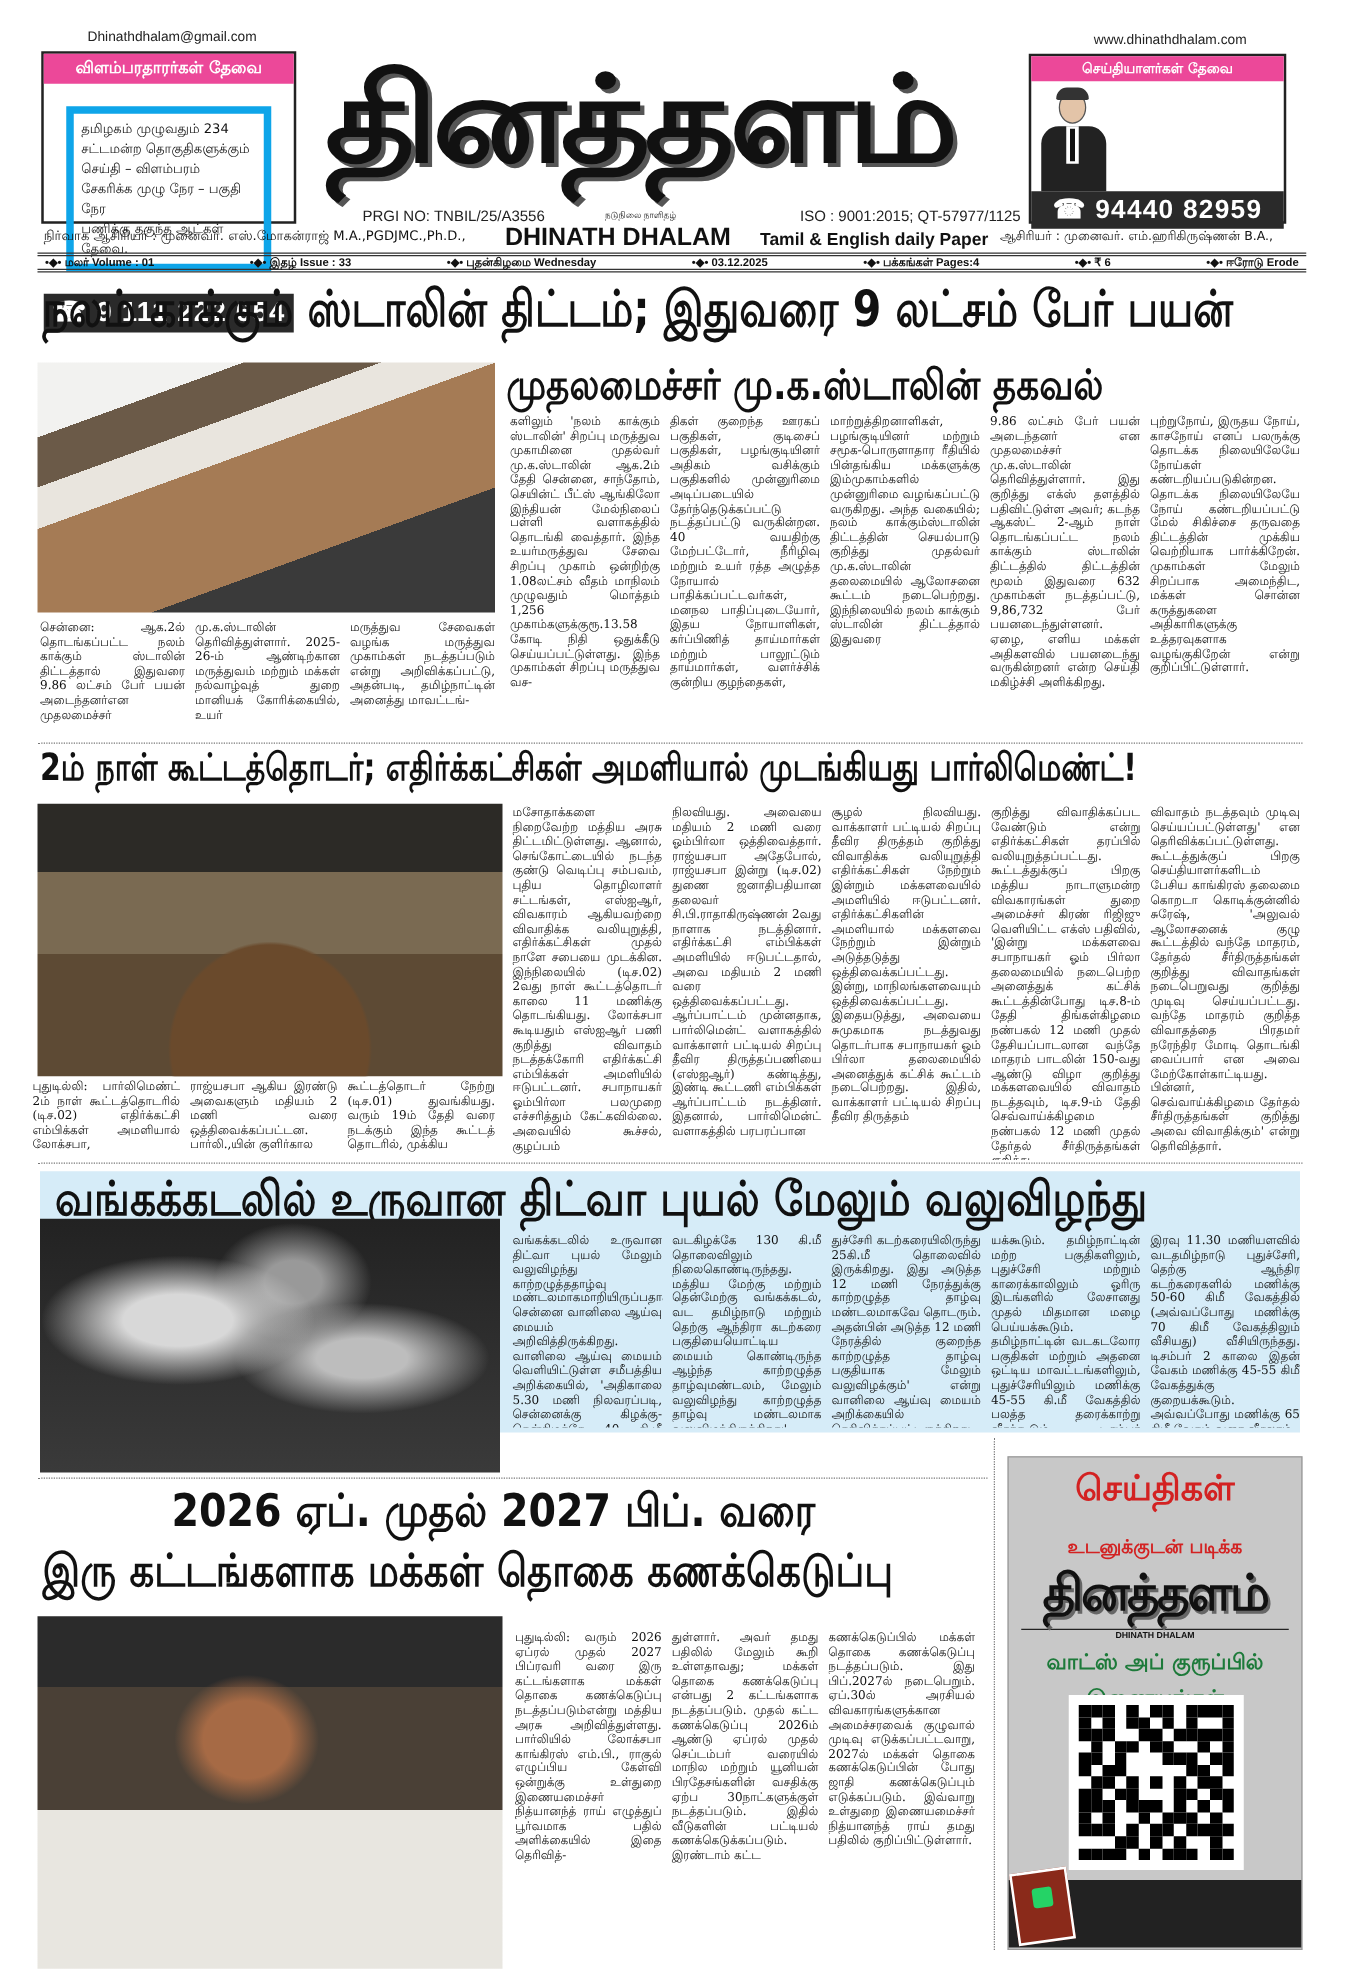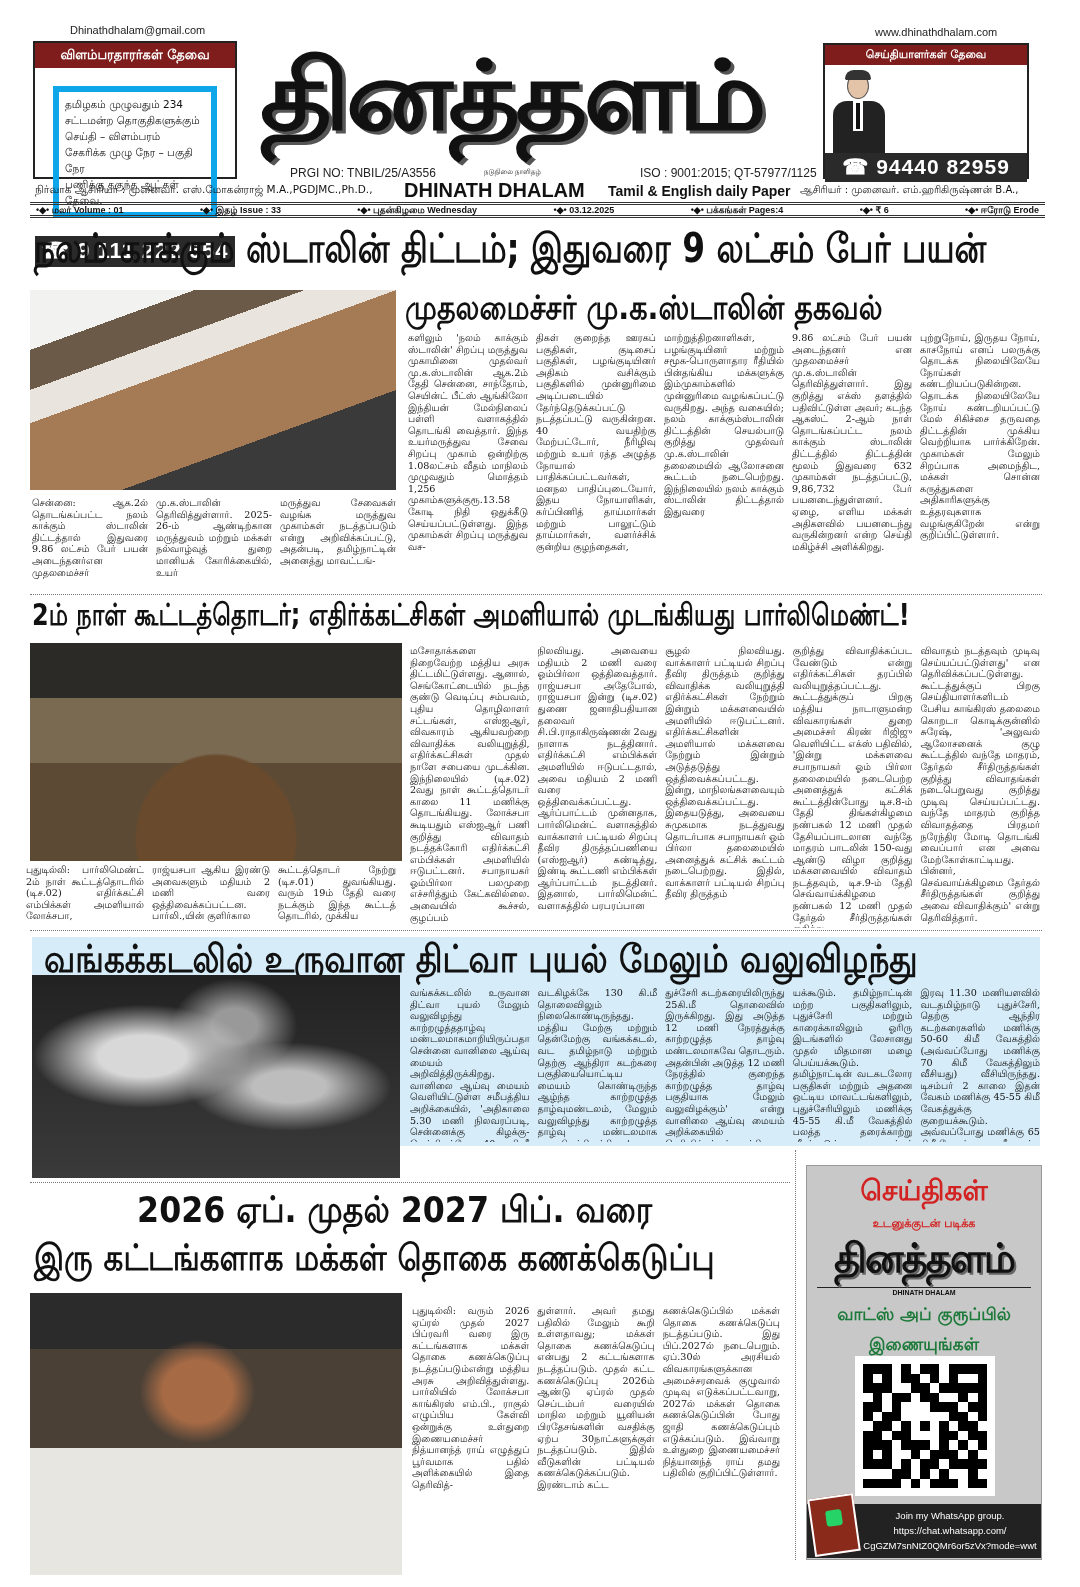--- a/index.html
+++ b/index.html
@@ -1,20 +1,20 @@
 <!DOCTYPE html>
 <html><head>
 <meta charset="utf-8">
 <style>
 *{box-sizing:border-box;margin:0;padding:0}
 body{width:1080px;height:1587px;background:#fff;font-family:"DejaVu Serif",serif;color:#111;position:relative;overflow:hidden}
 .abs{position:absolute}
 .email,.web{font-family:"Liberation Sans",sans-serif;font-size:11px;color:#222}
 .adbox{border:2px solid #222;background:#fff}
-.adbox .hd{background:#7f1d1d;color:#fff;font-family:"DejaVu Sans",sans-serif;font-weight:bold;text-align:center;font-size:13px;padding:4px 0}
+.adbox .hd{background:#ec4899;color:#fff;font-family:"DejaVu Sans",sans-serif;font-weight:bold;text-align:center;font-size:13px;padding:4px 0}
 .adbox .bd{font-family:"DejaVu Sans",sans-serif;font-size:10.5px;line-height:16px;padding:4px 6px;border:6px solid #0ea5e9;margin:18px}
 .adbox .ph{background:#2a2a2a;color:#fff;font-family:"Liberation Sans",sans-serif;font-weight:bold;font-size:22px;text-align:center;padding:2px 0 3px;letter-spacing:1px}
 .logo{font-family:"DejaVu Sans",sans-serif;font-weight:900;font-size:96px;line-height:1;letter-spacing:-4px;color:#111;text-shadow:3px 3px 0 #555}
 .meta{font-family:"Liberation Sans",sans-serif;font-size:12px;color:#222}
 .brand{font-family:"Liberation Sans",sans-serif;font-weight:bold;font-size:20px}
 .tagline{font-family:"Liberation Sans",sans-serif;font-weight:bold;font-size:14px}
 .editor{font-family:"DejaVu Sans",sans-serif;font-size:10.5px}
 .infobar{left:30px;top:202px;width:1015px;height:16px;border-top:3px double #333;border-bottom:3px double #333;display:flex;justify-content:space-between;font-family:"Liberation Sans",sans-serif;font-weight:bold;font-size:9px;align-items:center;padding:0 6px;border-style:double;border-width:3px 0}
 .h1{font-family:"DejaVu Sans",sans-serif;font-weight:900;color:#111;line-height:1;white-space:nowrap;transform-origin:left top}
 .photo{background:linear-gradient(135deg,#7a6a5c,#c9b39b 35%,#8c6f55 60%,#3b3b3b);overflow:hidden}
@@ -131,21 +131,21 @@
 <div class="abs photo" style="left:30px;top:1293px;width:372px;height:282px;background:radial-gradient(ellipse at 45% 35%,#a66a45 0 12%,transparent 20%),linear-gradient(180deg,#2b2b2b 0 20%,#4a4036 20% 55%,#e8e6e0 55%)"></div>
 <div class="abs cols" style="left:412px;top:1305px;width:368px;height:270px">
   <div class="col">புதுடில்லி: வரும் 2026 ஏப்ரல் முதல் 2027 பிப்ரவரி வரை இரு கட்டங்களாக மக்கள் தொகை கணக்கெடுப்பு நடத்தப்படும்என்று மத்திய அரசு அறிவித்துள்ளது. பார்லியில் லோக்சபா காங்கிரஸ் எம்.பி., ராகுல் எழுப்பிய கேள்வி ஒன்றுக்கு உள்துறை இணையமைச்சர் நித்யானந்த் ராய் எழுத்துப் பூர்வமாக பதில் அளிக்கையில் இதை தெரிவித்-</div>
   <div class="col">துள்ளார். அவர் தமது பதிலில் மேலும் கூறி உள்ளதாவது; மக்கள் தொகை கணக்கெடுப்பு என்பது 2 கட்டங்களாக நடத்தப்படும். முதல் கட்ட கணக்கெடுப்பு 2026ம் ஆண்டு ஏப்ரல் முதல் செப்டம்பர் வரையில் மாநில மற்றும் யூனியன் பிரதேசங்களின் வசதிக்கு ஏற்ப 30நாட்களுக்குள் நடத்தப்படும். இதில் வீடுகளின் பட்டியல் கணக்கெடுக்கப்படும். இரண்டாம் கட்ட</div>
   <div class="col">கணக்கெடுப்பில் மக்கள் தொகை கணக்கெடுப்பு நடத்தப்படும். இது பிப்.2027ல் நடைபெறும். ஏப்.30ல் அரசியல் விவகாரங்களுக்கான அமைச்சரவைக் குழுவால் முடிவு எடுக்கப்பட்டவாறு, 2027ல் மக்கள் தொகை கணக்கெடுப்பின் போது ஜாதி கணக்கெடுப்பும் எடுக்கப்படும். இவ்வாறு உள்துறை இணையமைச்சர் நித்யானந்த் ராய் தமது பதிலில் குறிப்பிட்டுள்ளார்.</div>
 </div>
 
 <div class="abs" style="left:795px;top:1150px;width:1px;height:410px;border-left:1px dotted #777"></div>
 <div class="abs adright" style="left:806px;top:1165px;width:236px;height:395px">
   <div class="red" style="font-size:28px;margin-top:8px">செய்திகள்</div>
-  <div class="red" style="font-size:11px;margin-top:7px">உடனுக்குடன் படிக்க</div>
+  <div class="red" style="font-size:15px;margin-top:18px">உடனுக்குடன் படிக்க</div>
   <div style="font-family:'DejaVu Sans',sans-serif;font-weight:900;font-size:40px;text-align:center;margin-top:4px;letter-spacing:-2px;text-shadow:2px 2px 0 #666">தினத்தளம்</div>
   <div style="font-family:'Liberation Sans',sans-serif;font-weight:bold;font-size:7px;text-align:center;border-top:1px solid #222;margin:0 10px;padding-top:1px">DHINATH DHALAM</div>
   <div class="green" style="font-size:17px;margin-top:8px">வாட்ஸ் அப் குரூப்பில்</div>
   <div class="green" style="font-size:17px;margin-top:8px">இணையுங்கள்</div>
   <div class="abs qr" style="left:48px;top:190px;width:140px;height:140px">
     <span style="background:#000"></span>
       <span style="background:#000"></span>
       <span style="background:#000"></span>
       <span></span>
       <span style="background:#000"></span>
@@ -311,19 +311,14 @@
       <span style="background:#000"></span>
       <span style="background:#000"></span>
       <span></span>
       <span style="background:#000"></span>
       <span style="background:#000"></span>
   </div>
   <div class="abs" style="left:0;top:338px;width:234px;height:54px;background:#222">
     <div class="abs" style="left:4px;top:-8px;width:46px;height:58px;background:#8a2a1a;transform:rotate(-8deg);border:2px solid #fff">
       <div style="position:absolute;left:14px;top:12px;width:16px;height:16px;background:#25d366;border-radius:3px"></div>
     </div>
-    <div style="position:absolute;left:56px;top:4px;right:4px;color:#fff;font-family:'Liberation Sans',sans-serif;font-size:9.5px;line-height:15px;text-align:center">
-      <div>Join my WhatsApp group.</div>
-      <div>https://chat.whatsapp.com/</div>
-      <div>CgGZM7snNtZ0QMr6or5zVx?mode=wwt</div>
-    </div>
   </div>
 </div>
 
 </body></html>

